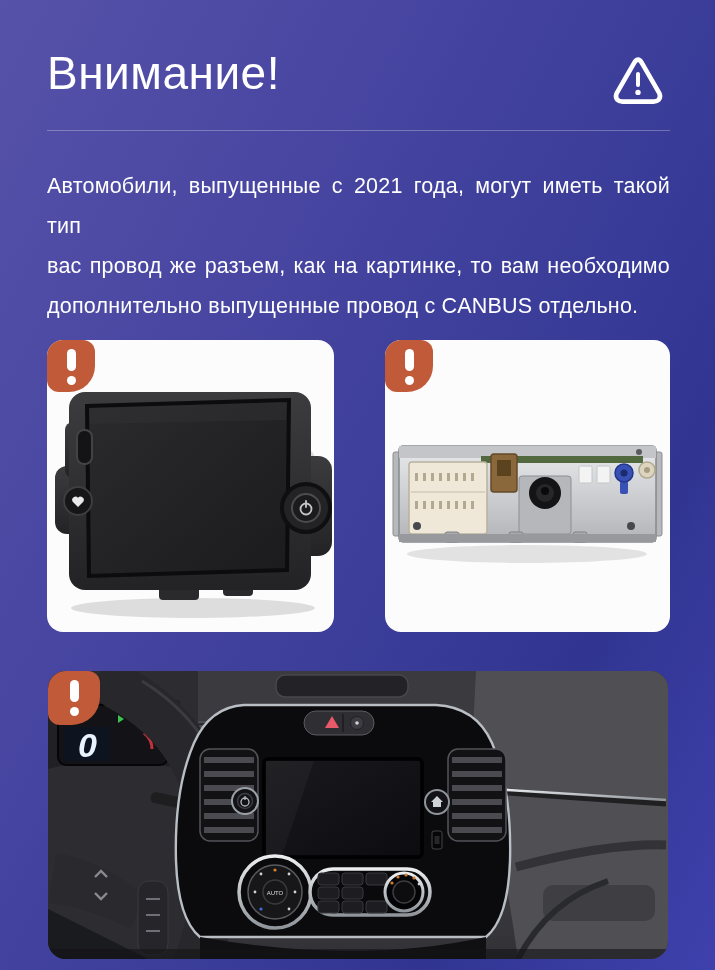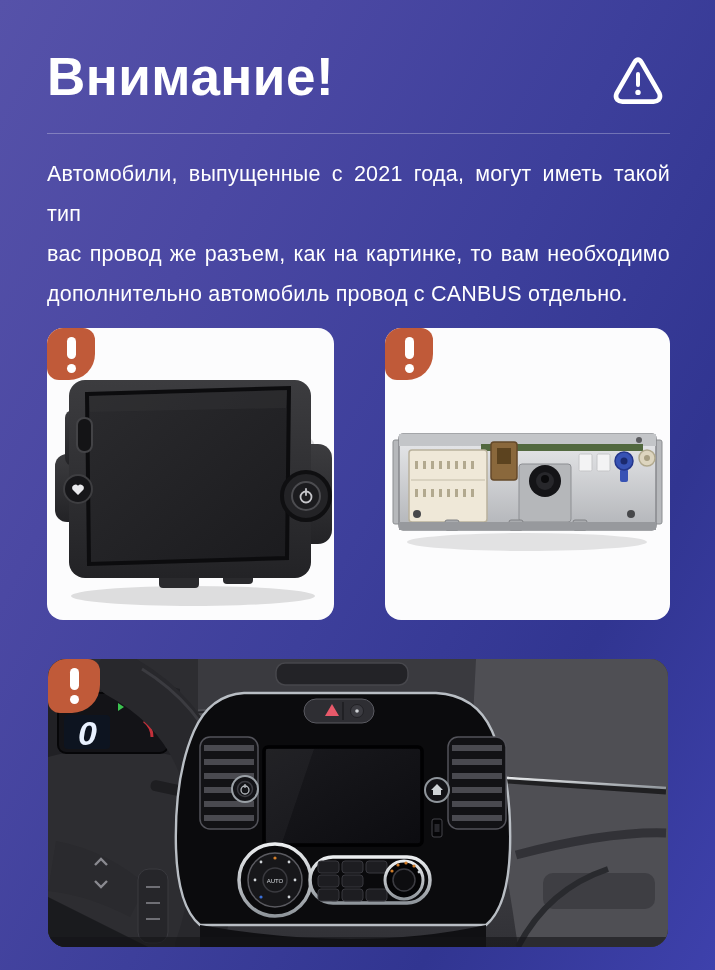--- a/index.html
+++ b/index.html
@@ -3,24 +3,24 @@
 <meta charset="utf-8">
 <style>
   html,body{margin:0;padding:0}
   body{
     width:715px;height:970px;overflow:hidden;position:relative;
     font-family:"Liberation Sans",sans-serif;color:#fff;
     background:linear-gradient(118deg,#5652a9 0%,#4b48a3 26%,#3d3f9b 52%,#313591 76%,#3e41ac 100%);
   }
   .page{padding:46px 45px 0 47px;position:relative}
   .header{display:flex;justify-content:space-between;align-items:flex-start}
-  .title{margin:0;font-size:53px;font-weight:700;letter-spacing:.5px;line-height:1.18}
+  .title{margin:0;font-size:46px;font-weight:400;letter-spacing:.5px;line-height:1.18}
   .warn-icon{margin:10px 6px 0 0;flex:0 0 auto}
   .divider{border:none;height:1px;background:rgba(255,255,255,.28);margin:24px 0 0}
-  .warning-text{margin-top:20px;font-size:21.5px;line-height:40px;letter-spacing:.2px;font-weight:500}
+  .warning-text{margin-top:35px;font-size:21.5px;line-height:40px;letter-spacing:.2px;font-weight:500}
   .warning-line{text-align:justify;text-align-last:justify}
   .warning-line:last-child{text-align-last:left}
   .cards{display:flex;justify-content:space-between;margin-top:14px}
   .card{position:relative;margin:0;background:#fcfcfd;border-radius:16px;overflow:hidden;height:292px}
   .card-1{width:287px}
   .card-2{width:285px}
   .card svg{position:absolute;inset:0;width:100%;height:100%}
   .badge{position:absolute;top:0;left:0;width:48px;height:52px;background:#c05a39;
          border-radius:14px 12px 26px 12px;z-index:2}
   .badge .bar{width:9px;height:22px;border-radius:5px;background:#fff;margin:9px auto 0}
@@ -42,21 +42,21 @@
       <line x1="26" y1="18" x2="26" y2="29" stroke="#ffffff" stroke-width="4" stroke-linecap="round"></line>
       <circle cx="26" cy="36.4" r="2.7" fill="#ffffff"></circle>
     </svg>
   </div>
 
   <hr class="divider">
 
   <div class="warning-text">
     <div class="warning-line">Автомобили, выпущенные с 2021 года, могут иметь такой тип</div>
     <div class="warning-line">вас провод же разъем, как на картинке, то вам необходимо</div>
-    <div class="warning-line">дополнительно автомобиль провод с CANBUS отдельно.</div>
+    <div class="warning-line">дополнительно выпущенные провод с CANBUS отдельно.</div>
   </div>
 
   <div class="cards">
 
     <figure class="card card-1">
       <div class="badge">
         <div>
           <div class="bar"></div>
             <div class="dot"></div>
         </div>

